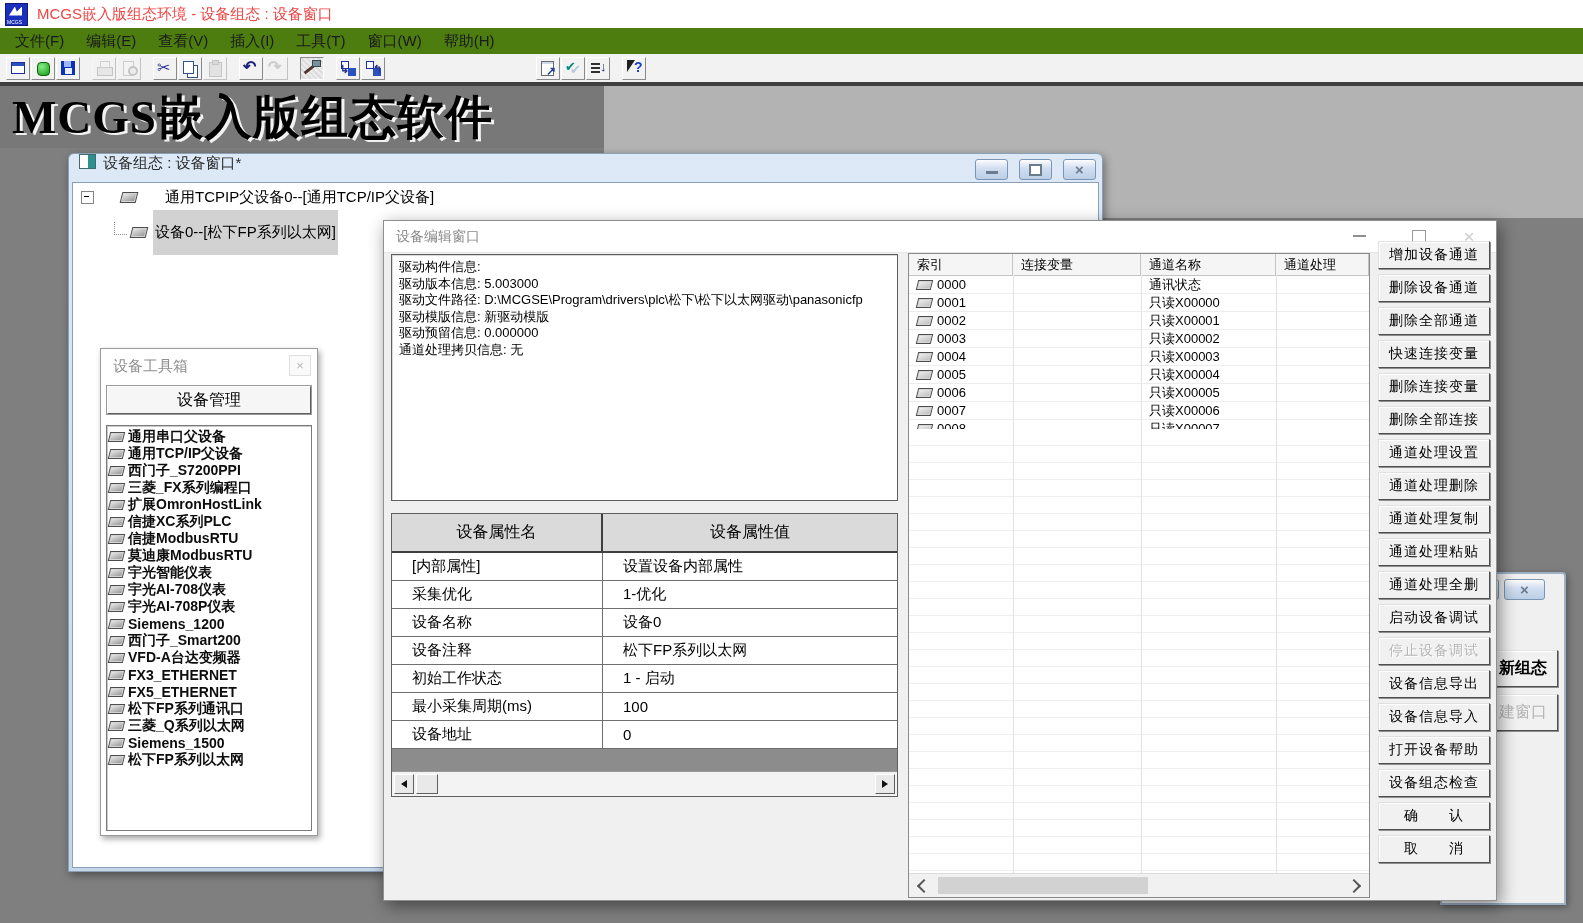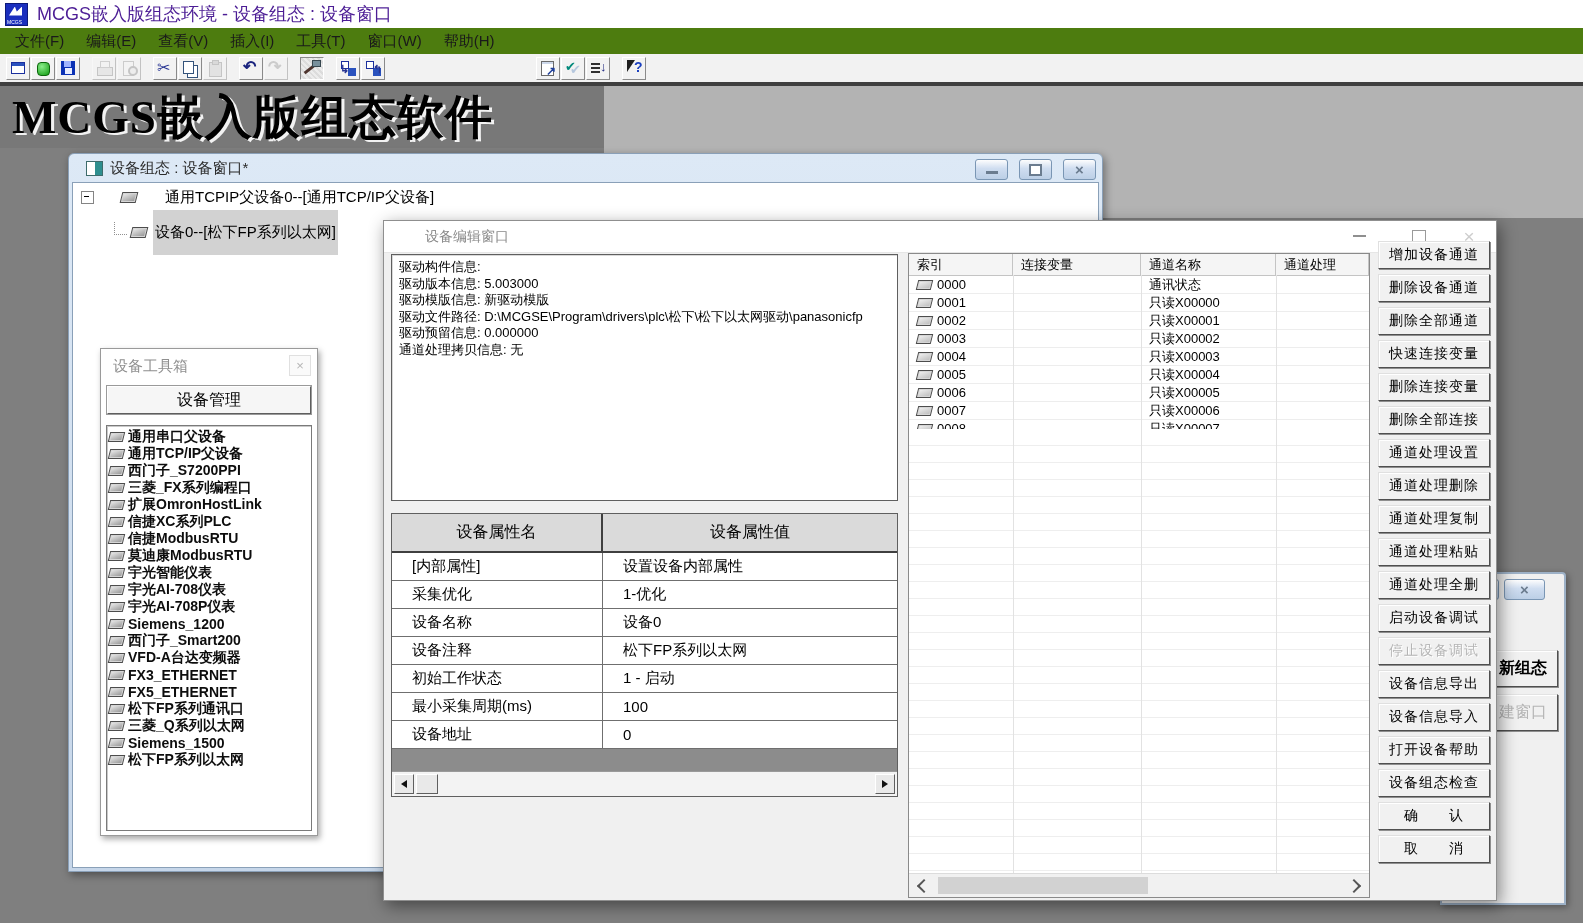--- a/index.html
+++ b/index.html
@@ -4,21 +4,21 @@
 <style>
   html,body{margin:0;padding:0;}
   body{font-family:"Liberation Sans",sans-serif;-webkit-font-smoothing:antialiased;}
   .screen{position:relative;width:1583px;height:923px;background:#7f7f7f;overflow:hidden;}
 
   
   .titlebar{position:absolute;left:0;top:0;width:100%;height:28px;background:#ffffff;display:flex;align-items:center;}
   .app-icon{width:21px;height:21px;margin-left:5px;background:#1b2fbe;border:1px solid #0d1a7a;position:relative;}
   .app-icon::before{content:"";position:absolute;left:3px;top:3px;width:13px;height:9px;background:#fff;clip-path:polygon(0 100%,45% 0,60% 55%,100% 0,100% 100%);}
   .app-icon::after{content:"MCGS";position:absolute;left:1px;bottom:0;font-size:5px;color:#fff;letter-spacing:0;}
-  .title-text{margin-left:9px;font-size:18px;color:#4c1d95;}
+  .title-text{margin-left:9px;font-size:15px;color:#ef4444;}
   .menubar{position:absolute;left:0;top:28px;width:100%;height:26px;background:#4d7c0f;display:flex;align-items:center;padding-left:4px;box-sizing:border-box;}
   .menu-item{font-size:15px;color:#1a1a1a;padding:2px 11px;cursor:default;}
   .toolbar{position:absolute;left:0;top:54px;width:100%;height:28px;background:#f2f2f2;display:flex;align-items:center;}
   .tb-group{display:flex;align-items:center;margin-left:6px;}
   .tb-group.right{position:absolute;left:530px;}
   .tbtn{width:24px;height:23px;background:#f2f2f2;border:1px solid;border-color:#ffffff #8a8a8a #8a8a8a #ffffff;display:flex;align-items:center;justify-content:center;margin-right:1px;box-sizing:border-box;}
   .tbtn.gap{margin-left:11px;}
   .tbtn.pressed{border-color:#8a8a8a #ffffff #ffffff #8a8a8a;background:repeating-linear-gradient(45deg,#ececec 0 2px,#dcdcdc 2px 4px);}
   .tbtn.disabled{opacity:.45;filter:grayscale(100%);}
   .tbicon{position:relative;width:20px;height:20px;display:block;}
@@ -51,21 +51,21 @@
   .i-context-help::after{content:"?";left:10px;top:1px;font-size:14px;font-weight:bold;color:#1a3fbf;}
   .dark-strip{position:absolute;left:0;top:82px;width:100%;height:4px;background:#3f3f3f;}
 
   
   .light-region{position:absolute;left:604px;top:86px;width:979px;height:132px;background:#b3b3b3;}
   .banner-strip{position:absolute;left:0;top:86px;width:604px;height:62px;background:#787878;}
   .banner{position:absolute;left:12px;top:86px;font-family:"Liberation Serif",serif;font-weight:bold;font-size:47px;letter-spacing:1px;color:#000;text-shadow:3px 2px 0 #f2f2f2;}
 
   
   .dev-window{position:absolute;left:68px;top:153px;width:1035px;height:719px;background:linear-gradient(#dde9f6,#c6d6e9);border:1px solid #8aa0b8;border-radius:6px 6px 0 0;box-shadow:2px 3px 9px rgba(0,0,0,.4);z-index:2;box-sizing:border-box;}
-  .dw-titlebar{position:absolute;left:0;top:0;width:100%;height:28px;display:flex;align-items:center;margin-left:7px;}
+  .dw-titlebar{position:absolute;left:0;top:0;width:100%;height:28px;display:flex;align-items:flex-start;}
   .dw-icon{width:15px;height:13px;margin-left:10px;border:1px solid #3e6b6b;background:linear-gradient(90deg,#fff 55%,#2e8f8f 55%);}
   .dw-title{margin-left:7px;font-size:15px;color:#2b2b2b;}
   .winbtn{position:absolute;top:5px;width:33px;height:21px;border:1px solid #7a96b4;border-radius:3px;background:linear-gradient(#fdfdfd,#cfddf0 45%,#bccfe6);display:flex;align-items:center;justify-content:center;box-sizing:border-box;}
   .dw-min{left:906px;} .dw-max{left:950px;} .dw-close{left:994px;}
   .g-min{width:12px;height:3px;background:#6b7c8f;margin-top:6px;}
   .g-max{width:9px;height:8px;border:2px solid #6b7c8f;background:#fff;}
   .g-close{font-size:15px;font-weight:bold;color:#6b7c8f;line-height:1;}
   .dw-client{position:absolute;left:3px;top:28px;right:3px;bottom:3px;background:#fff;border:1px solid #8aa0b8;}
   .tree-row{position:absolute;display:flex;align-items:center;font-size:15px;color:#000;}
   .tree-parent{left:8px;top:5px;gap:22px;}
@@ -89,21 +89,21 @@
   .hdialog{position:absolute;left:1440px;top:572px;width:126px;height:333px;background:#f0f0f0;border:2px solid #9db1c7;border-radius:4px 4px 0 0;box-shadow:2px 2px 7px rgba(0,0,0,.35);z-index:4;box-sizing:border-box;}
   .hd-max{left:26px;top:5px;width:31px;}
   .hd-close{left:62px;top:5px;width:41px;}
   .hd-btn{position:absolute;left:8px;width:108px;height:37px;background:#f1f1f1;border:1px solid;border-color:#e3e3e3 #4f4f4f #4f4f4f #e3e3e3;box-shadow:inset 1px 1px 0 #fff,1px 1px 0 #8f8f8f;font-size:16px;font-weight:bold;text-align:right;padding-right:10px;font-family:inherit;color:#000;box-sizing:border-box;}
   .hd-b1{top:76px;}
   .hd-b2{top:120px;color:#b5b5b5;font-weight:normal;}
 
   
   .edit-window{position:absolute;left:383px;top:220px;width:1114px;height:681px;background:#f0f0f0;border:1px solid #8f8f8f;box-shadow:3px 5px 16px rgba(0,0,0,.45);z-index:5;box-sizing:border-box;}
   .ew-titlebar{position:absolute;left:0;top:0;width:100%;height:31px;background:#fff;border-bottom:1px solid #e6e6e6;}
-  .ew-title{position:absolute;left:12px;top:7px;font-size:14px;color:#8a8a8a;margin-left:29px;}
+  .ew-title{position:absolute;left:12px;top:7px;font-size:14px;color:#8a8a8a;}
   .ew-ctl{position:absolute;top:0;width:46px;height:30px;display:flex;align-items:center;justify-content:center;}
   .ew-min{left:952px;} .ew-max{left:1012px;} .ew-close{left:1062px;}
   .f-min{width:13px;height:2px;background:#8f8f8f;}
   .f-max{width:12px;height:11px;border:1px solid #9a9a9a;}
   .f-close{font-size:19px;color:#cdcdcd;line-height:1;}
 
   .driver-info{position:absolute;left:7px;top:33px;width:507px;height:247px;background:#fff;border:1px solid #5f5f5f;box-shadow:inset 1px 1px 0 #d9d9d9;padding:4px 7px;box-sizing:border-box;font-size:13px;line-height:16.5px;color:#000;white-space:nowrap;overflow:hidden;}
 
   .prop-wrap{position:absolute;left:7px;top:292px;width:507px;height:284px;background:#8c8c8c;border:1px solid #5f5f5f;box-sizing:border-box;overflow:hidden;}
   .prop-header{display:grid;grid-template-columns:211px 1fr;height:37px;background:#dadada;border-bottom:2px solid #3f3f3f;}
@@ -382,22 +382,22 @@
         <span class="f-max"></span>
       </span>
     <span class="ew-ctl ew-close">
         <span class="f-close">×</span>
       </span>
 
     <div class="driver-info">
 
     <div>驱动构件信息:</div>
         <div>驱动版本信息: 5.003000</div>
+        <div>驱动文件路径: D:\MCGSE\Program\drivers\plc\松下\松下以太网驱动\panasonicfp</div>
         <div>驱动模版信息: 新驱动模版</div>
-        <div>驱动文件路径: D:\MCGSE\Program\drivers\plc\松下\松下以太网驱动\panasonicfp</div>
         <div>驱动预留信息: 0.000000</div>
         <div>通道处理拷贝信息: 无</div>
       </div>
 
     <div class="prop-wrap">
       <div class="prop-header">
         <div>设备属性名</div>
         <div>设备属性值</div>
       </div>
       <div>

